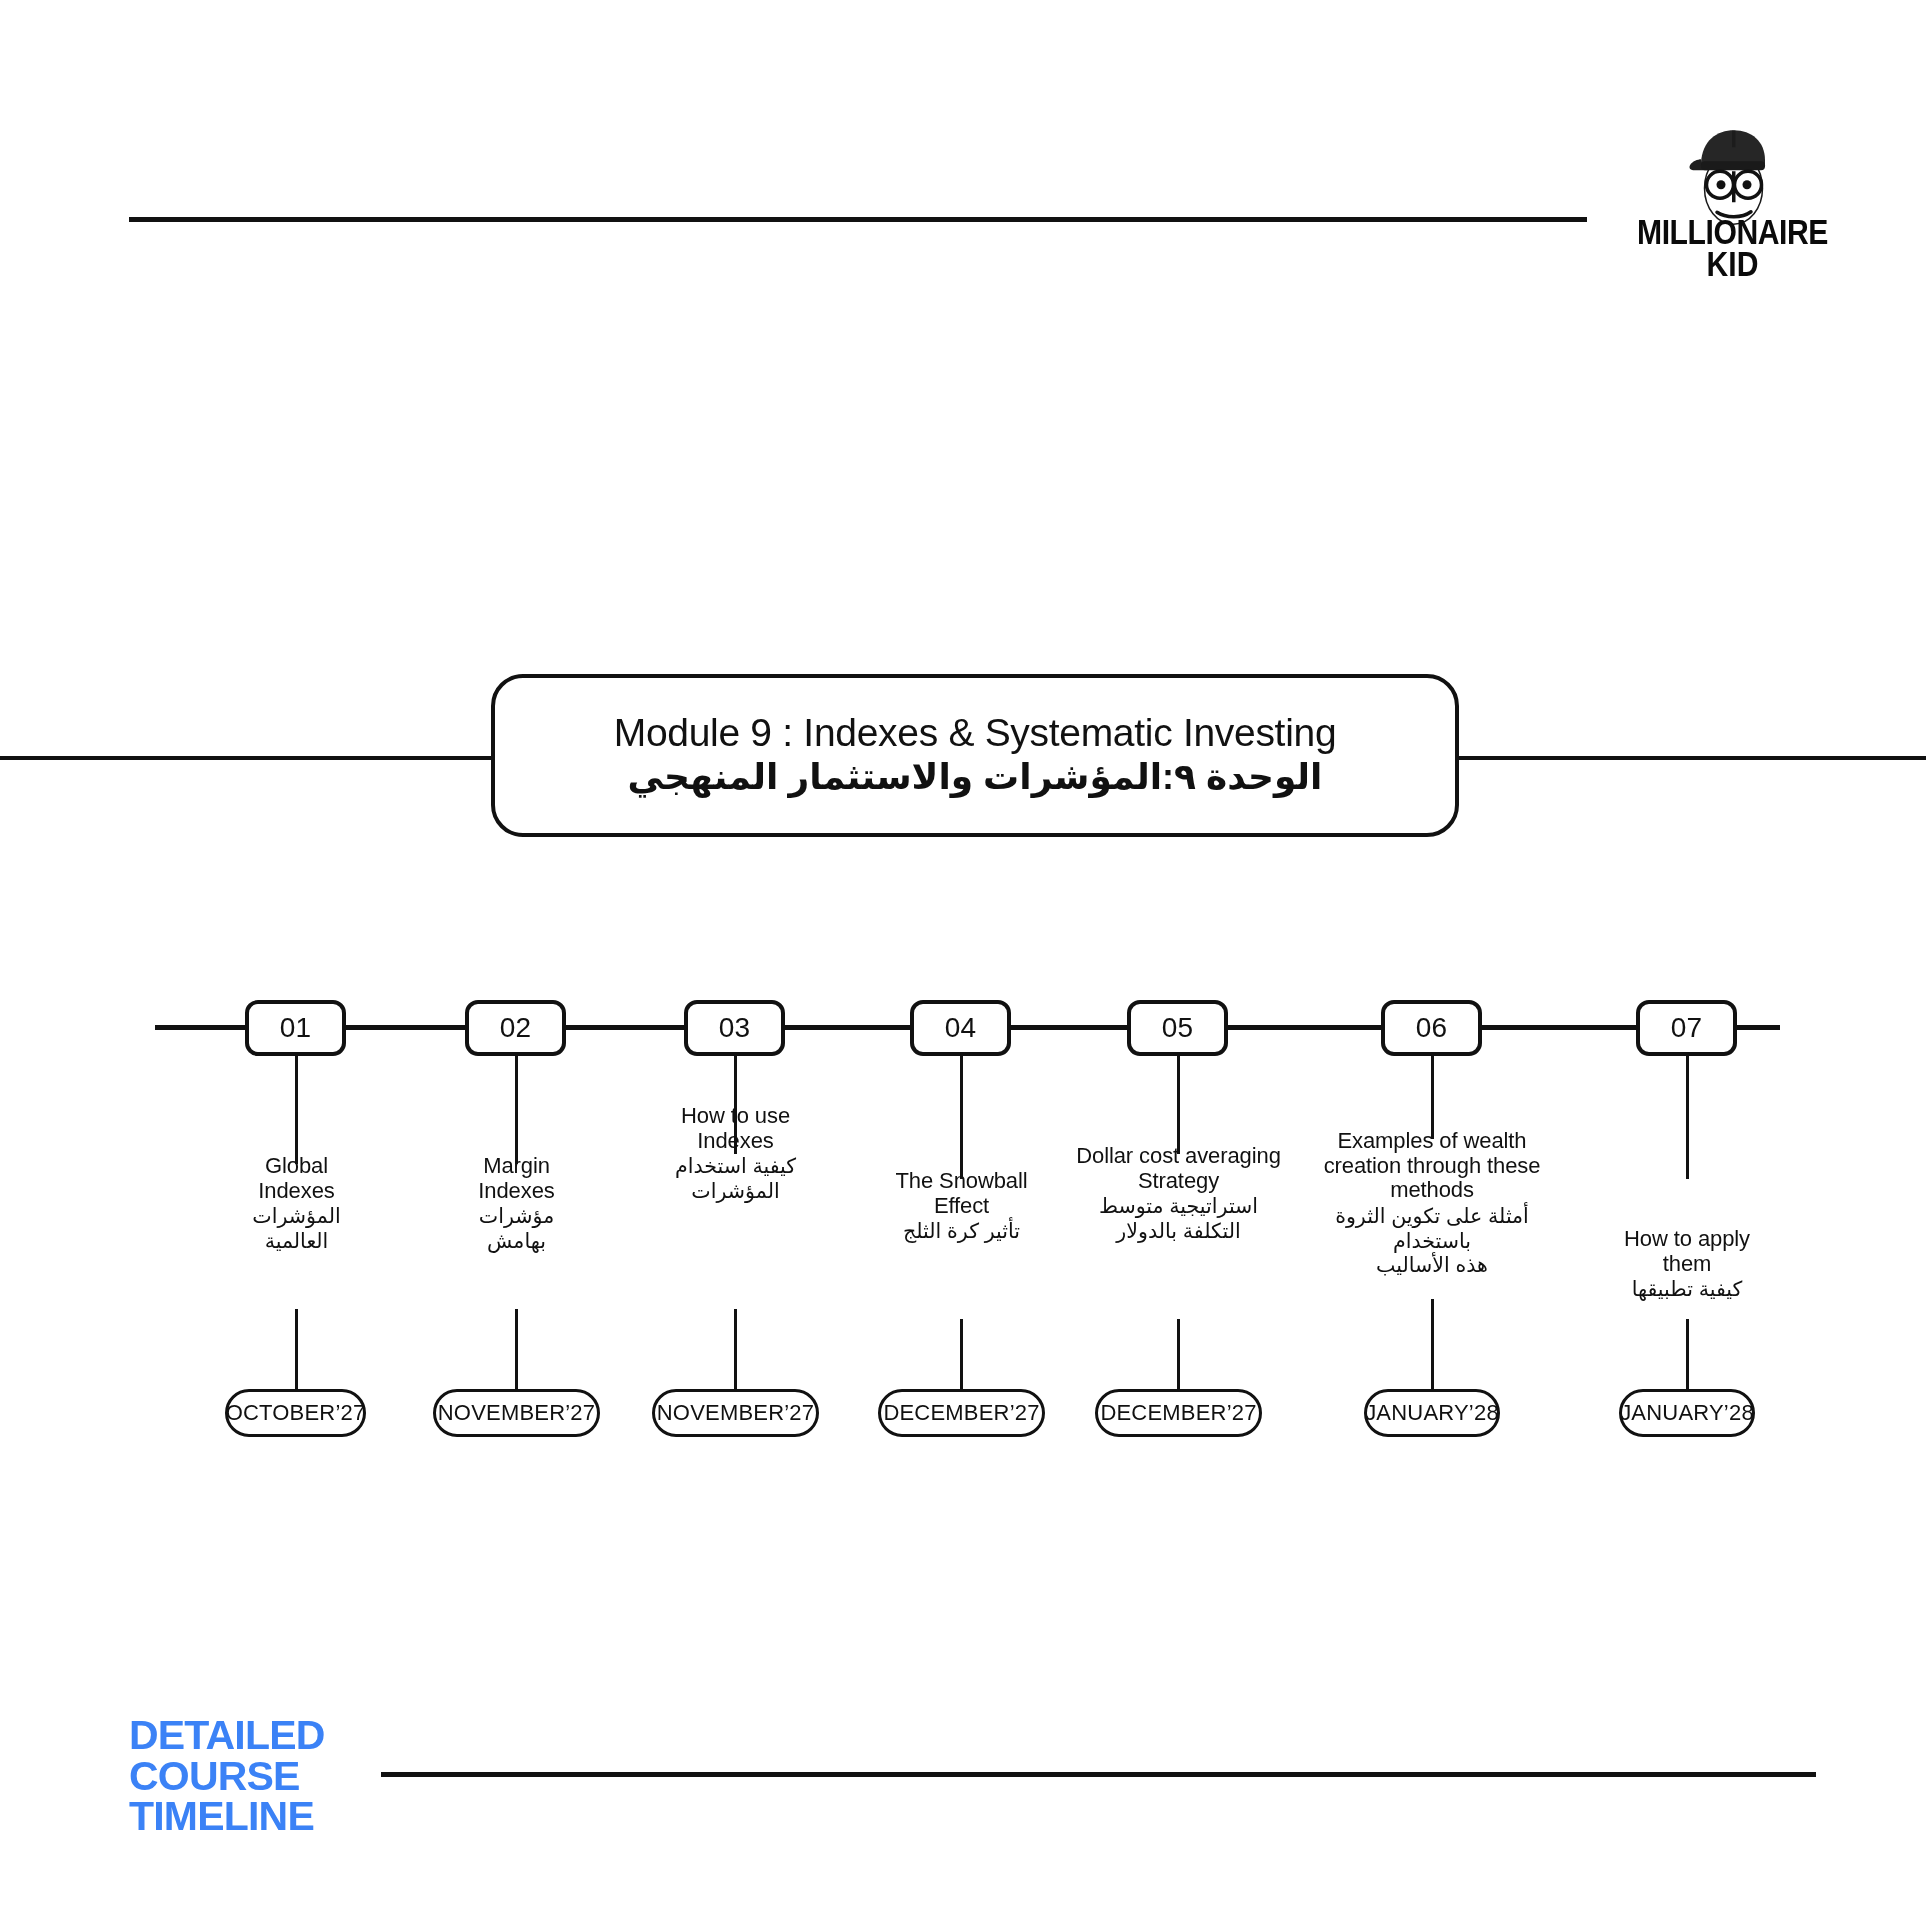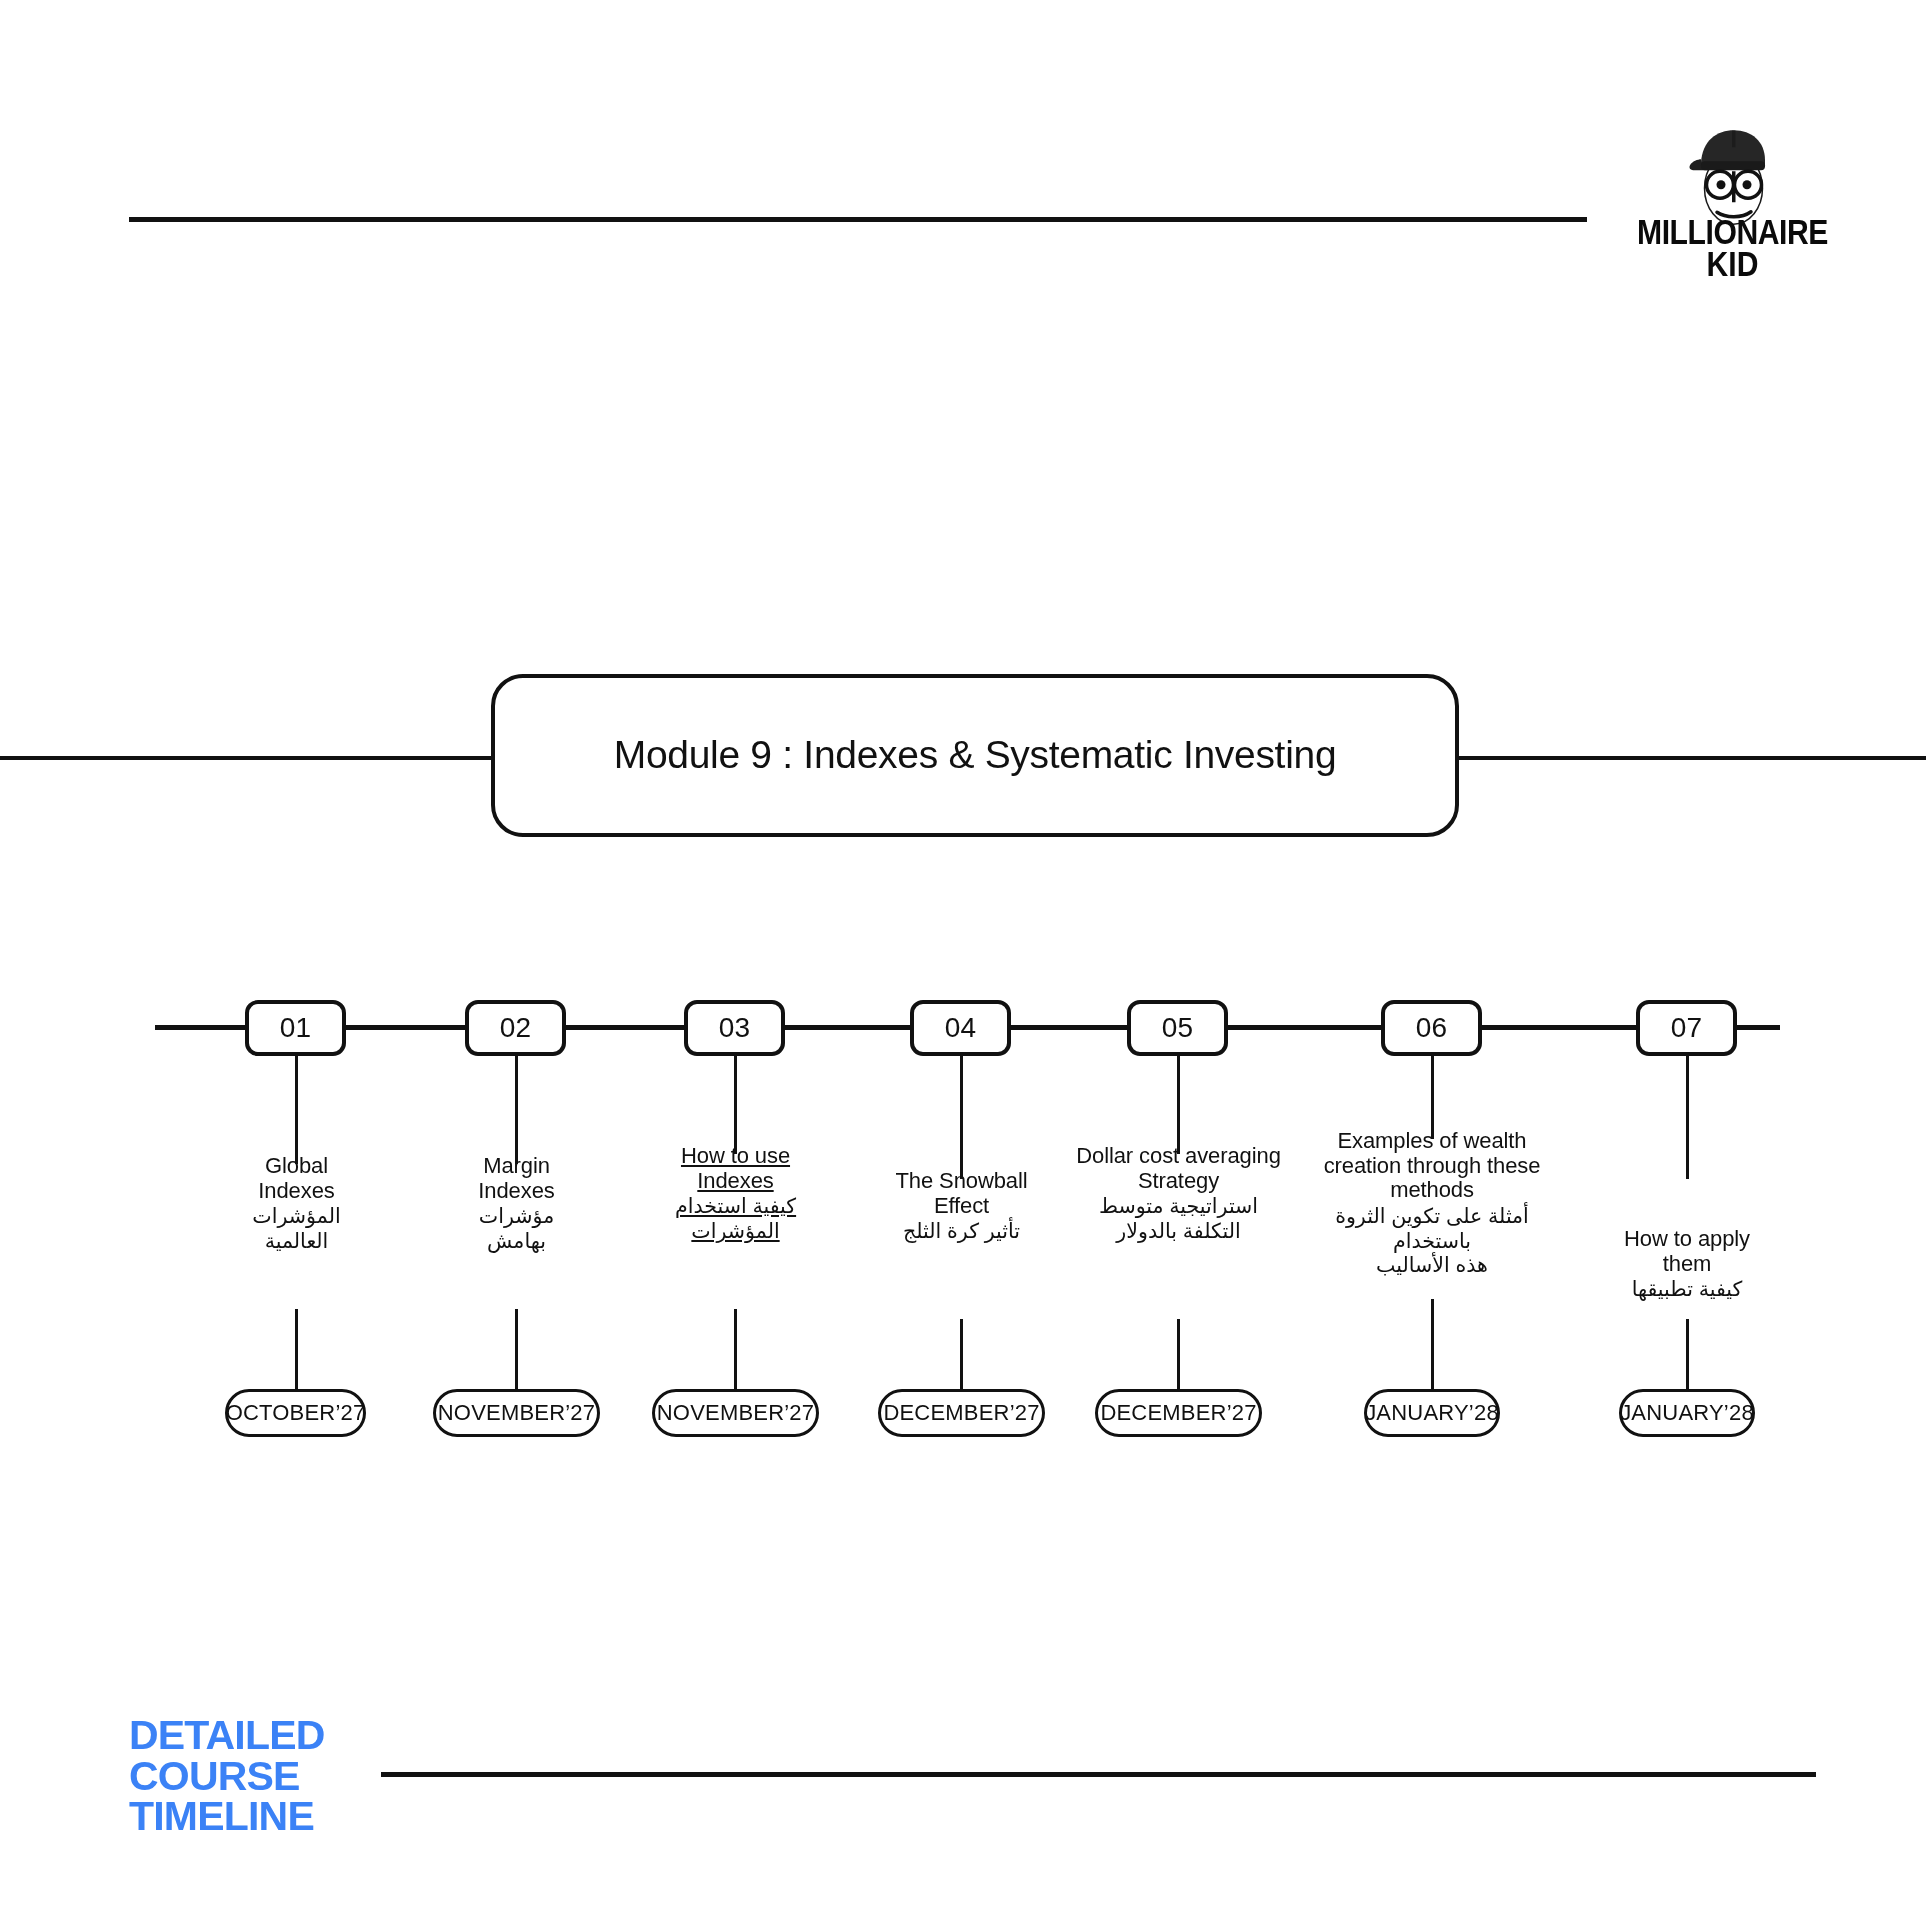--- a/index.html
+++ b/index.html
@@ -254,20 +254,21 @@
   </div>
 </div>
 
 <div class="dash-line">
   <div class="seg dash-left"></div>
   <div class="seg dash-right"></div>
 </div>
 
 <div class="module-banner">
   <div class="module-title-en">Module 9 : Indexes &amp; Systematic Investing</div>
+  <div class="module-title-ar">الوحدة ٩:المؤشرات والاستثمار المنهجي</div>
 </div>
 
 <div class="timeline">
   <div class="axis"></div>
   <div id="nodes">
       <div class="node" style="left: 296px;">
         <div class="node-chip">01</div>
         <div class="stem-upper" style="height: 108px;"></div>
         <div class="node-label" style="top: 1154px; width: 161px; left: -80px;">
           <div class="label-en">
@@ -294,21 +295,21 @@
             <div>مؤشرات</div>
             <div>بهامش</div>
           </div>
         </div>
         <div class="stem-lower" style="top: 1309px; height: 80px;"></div>
         <div class="date-pill" style="width: 167px; left: -83px; top: 1389px;">NOVEMBER’27</div>
       </div>
       <div class="node" style="left: 735px;">
         <div class="node-chip">03</div>
         <div class="stem-upper" style="height: 98px;"></div>
-        <div class="node-label" style="top: 1144px; width: 171px; left: -85px; text-decoration: underline;">
+        <div class="node-label" style="top: 1104px; width: 171px; left: -85px;">
           <div class="label-en">
             <div>How to use</div>
             <div>Indexes</div>
           </div>
           <div class="label-ar">
             <div>كيفية استخدام</div>
             <div>المؤشرات</div>
           </div>
         </div>
         <div class="stem-lower" style="top: 1309px; height: 80px;"></div>

